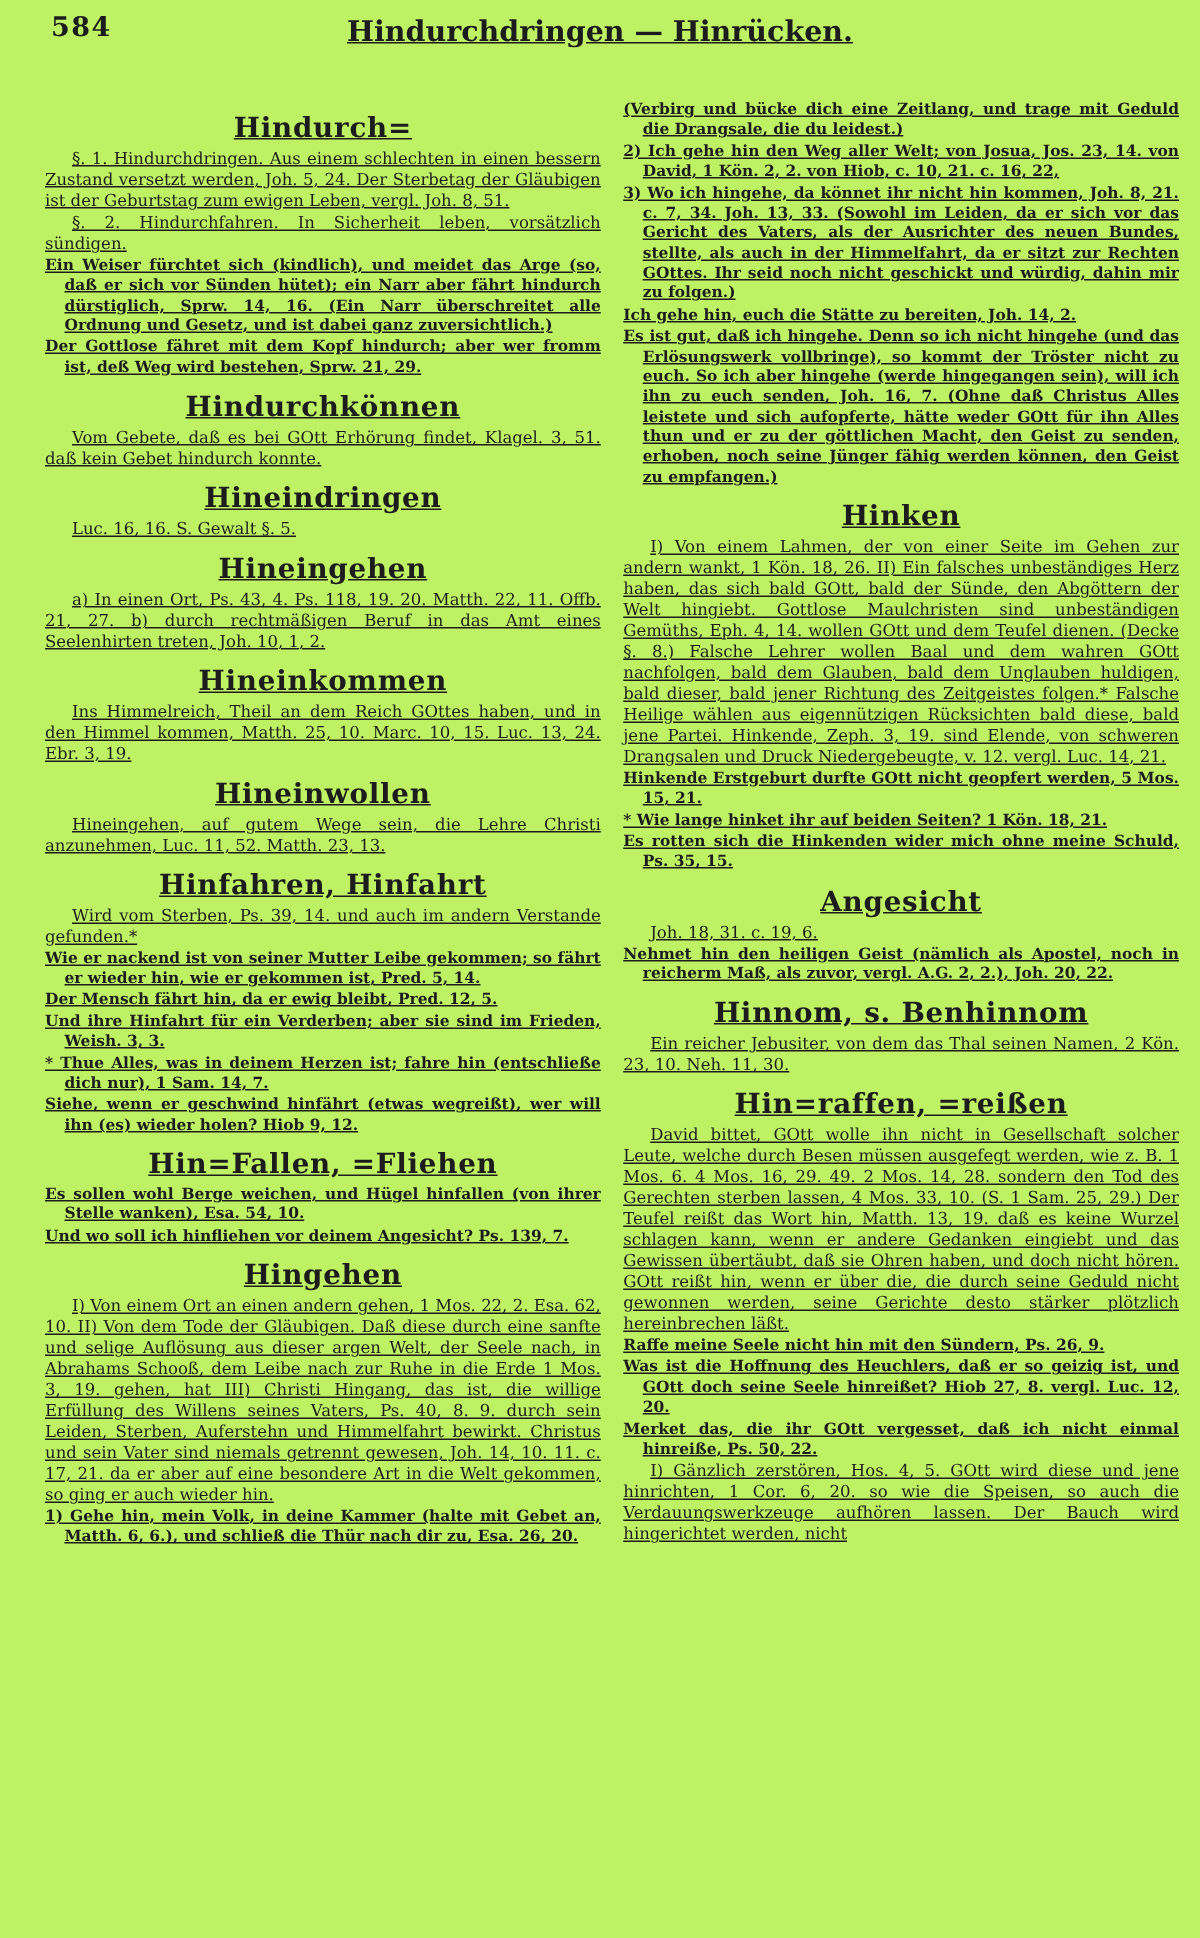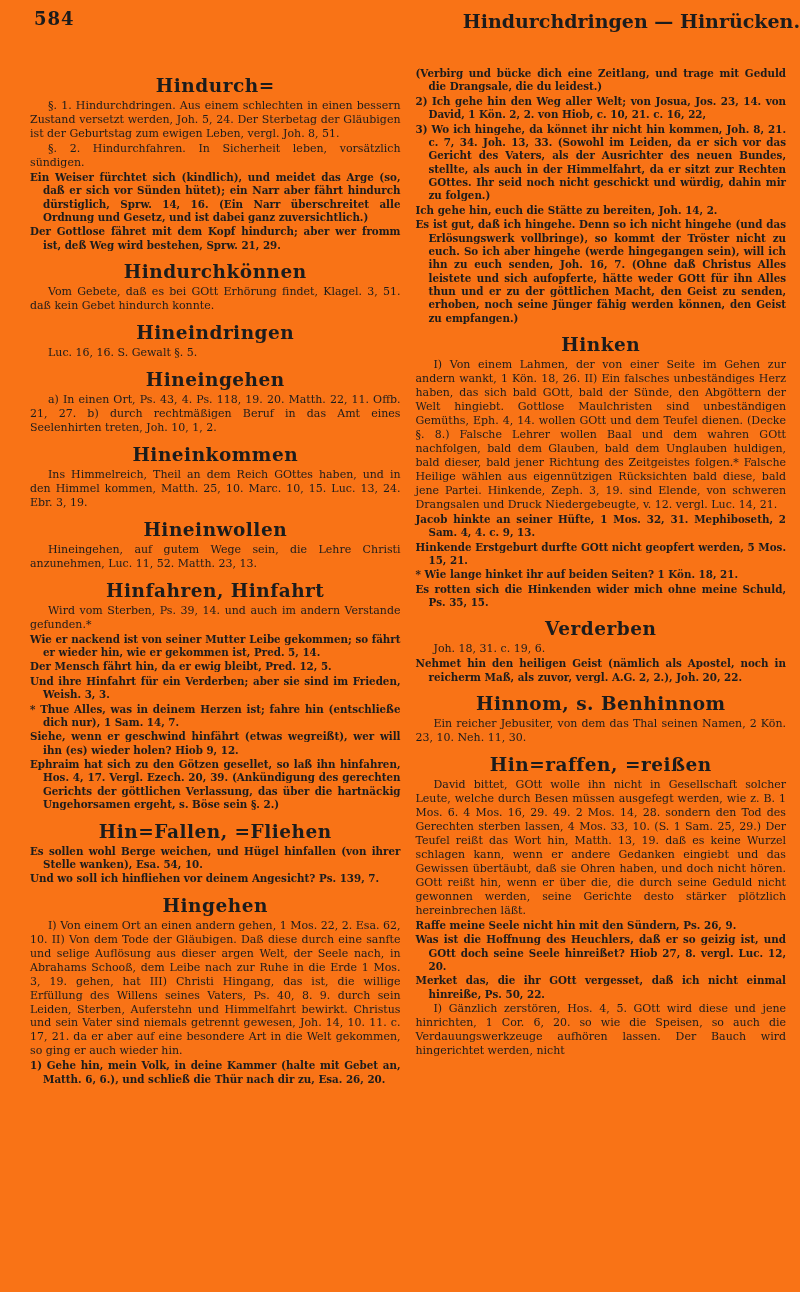--- a/index.html
+++ b/index.html
@@ -4,41 +4,42 @@
 <style>
   html, body {
     margin: 0;
     padding: 0;
     background: #ffffff;
   }
   .page {
     position: relative;
     width: 800px;
     height: 1292px;
-    background: #f97316;
+    background: #bef264;
     color: #1c1c1c;
     font-family: "DejaVu Serif", serif;
     overflow: hidden;
     box-sizing: border-box;
+    text-decoration: underline;
   }
   .page-header {
     position: relative;
     height: 34px;
     padding-top: 10px;
   }
   .page-number {
     position: absolute;
     left: 34px;
     top: 8px;
     font-size: 18px;
     font-weight: bold;
     letter-spacing: 1px;
   }
   .running-title {
-    text-align: right;
+    text-align: center;
     font-size: 19px;
     font-weight: bold;
   }
   .columns {
     display: flex;
     gap: 15px;
     padding: 22px 14px 0 30px;
     box-sizing: border-box;
   }
   .column {
@@ -95,41 +96,39 @@
         <div class="block para">Ins Himmelreich, Theil an dem Reich GOttes haben, und in den Himmel kommen, Matth. 25, 10. Marc. 10, 15. Luc. 13, 24. Ebr. 3, 19.</div>
         <div class="block heading">Hineinwollen</div>
         <div class="block para">Hineingehen, auf gutem Wege sein, die Lehre Christi anzunehmen, Luc. 11, 52. Matth. 23, 13.</div>
         <div class="block heading">Hinfahren, Hinfahrt</div>
         <div class="block para">Wird vom Sterben, Ps. 39, 14. und auch im andern Verstande gefunden.*</div>
         <div class="block note">Wie er nackend ist von seiner Mutter Leibe gekommen; so fährt er wieder hin, wie er gekommen ist, Pred. 5, 14.</div>
         <div class="block note">Der Mensch fährt hin, da er ewig bleibt, Pred. 12, 5.</div>
         <div class="block note">Und ihre Hinfahrt für ein Verderben; aber sie sind im Frieden, Weish. 3, 3.</div>
         <div class="block note">* Thue Alles, was in deinem Herzen ist; fahre hin (entschließe dich nur), 1 Sam. 14, 7.</div>
         <div class="block note">Siehe, wenn er geschwind hinfährt (etwas wegreißt), wer will ihn (es) wieder holen? Hiob 9, 12.</div>
-        <div class="block note">Ephraim hat sich zu den Götzen gesellet, so laß ihn hinfahren, Hos. 4, 17.  Vergl. Ezech. 20, 39.  (Ankündigung des gerechten Gerichts der göttlichen Verlassung, das über die hartnäckig Ungehorsamen ergeht, s. Böse sein §. 2.)</div>
         <div class="block heading">Hin=Fallen, =Fliehen</div>
         <div class="block note">Es sollen wohl Berge weichen, und Hügel hinfallen (von ihrer Stelle wanken), Esa. 54, 10.</div>
         <div class="block note">Und wo soll ich hinfliehen vor deinem Angesicht? Ps. 139, 7.</div>
         <div class="block heading">Hingehen</div>
         <div class="block para">I) Von einem Ort an einen andern gehen, 1 Mos. 22, 2. Esa. 62, 10. II) Von dem Tode der Gläubigen. Daß diese durch eine sanfte und selige Auflösung aus dieser argen Welt, der Seele nach, in Abrahams Schooß, dem Leibe nach zur Ruhe in die Erde 1 Mos. 3, 19. gehen, hat III) Christi Hingang, das ist, die willige Erfüllung des Willens seines Vaters, Ps. 40, 8. 9. durch sein Leiden, Sterben, Auferstehn und Himmelfahrt bewirkt. Christus und sein Vater sind niemals getrennt gewesen, Joh. 14, 10. 11. c. 17, 21. da er aber auf eine besondere Art in die Welt gekommen, so ging er auch wieder hin.</div>
         <div class="block note">1) Gehe hin, mein Volk, in deine Kammer (halte mit Gebet an, Matth. 6, 6.), und schließ die Thür nach dir zu, Esa. 26, 20.</div>
       </div>
     <div class="column">
         <div class="block note">(Verbirg und bücke dich eine Zeitlang, und trage mit Geduld die Drangsale, die du leidest.)</div>
         <div class="block note">2) Ich gehe hin den Weg aller Welt; von Josua, Jos. 23, 14. von David, 1 Kön. 2, 2. von Hiob, c. 10, 21.  c. 16, 22,</div>
         <div class="block note">3) Wo ich hingehe, da könnet ihr nicht hin kommen, Joh. 8, 21. c. 7, 34.  Joh. 13, 33.  (Sowohl im Leiden, da er sich vor das Gericht des Vaters, als der Ausrichter des neuen Bundes, stellte, als auch in der Himmelfahrt, da er sitzt zur Rechten GOttes.  Ihr seid noch nicht geschickt und würdig, dahin mir zu folgen.)</div>
         <div class="block note">Ich gehe hin, euch die Stätte zu bereiten, Joh. 14, 2.</div>
         <div class="block note">Es ist gut, daß ich hingehe. Denn so ich nicht hingehe (und das Erlösungswerk vollbringe), so kommt der Tröster nicht zu euch. So ich aber hingehe (werde hingegangen sein), will ich ihn zu euch senden, Joh. 16, 7. (Ohne daß Christus Alles leistete und sich aufopferte, hätte weder GOtt für ihn Alles thun und er zu der göttlichen Macht, den Geist zu senden, erhoben, noch seine Jünger fähig werden können, den Geist zu empfangen.)</div>
         <div class="block heading">Hinken</div>
         <div class="block para">I) Von einem Lahmen, der von einer Seite im Gehen zur andern wankt, 1 Kön. 18, 26. II) Ein falsches unbeständiges Herz haben, das sich bald GOtt, bald der Sünde, den Abgöttern der Welt hingiebt. Gottlose Maulchristen sind unbeständigen Gemüths, Eph. 4, 14. wollen GOtt und dem Teufel dienen. (Decke §. 8.) Falsche Lehrer wollen Baal und dem wahren GOtt nachfolgen, bald dem Glauben, bald dem Unglauben huldigen, bald dieser, bald jener Richtung des Zeitgeistes folgen.* Falsche Heilige wählen aus eigennützigen Rücksichten bald diese, bald jene Partei.  Hinkende, Zeph. 3, 19. sind Elende, von schweren Drangsalen und Druck Niedergebeugte, v. 12. vergl. Luc. 14, 21.</div>
-        <div class="block note">Jacob hinkte an seiner Hüfte, 1 Mos. 32, 31.  Mephiboseth, 2 Sam. 4, 4.  c. 9, 13.</div>
         <div class="block note">Hinkende Erstgeburt durfte GOtt nicht geopfert werden, 5 Mos. 15, 21.</div>
         <div class="block note">* Wie lange hinket ihr auf beiden Seiten? 1 Kön. 18, 21.</div>
         <div class="block note">Es rotten sich die Hinkenden wider mich ohne meine Schuld, Ps. 35, 15.</div>
-        <div class="block heading">Verderben</div>
+        <div class="block heading">Angesicht</div>
         <div class="block para">Joh. 18, 31. c. 19, 6.</div>
         <div class="block note">Nehmet hin den heiligen Geist (nämlich als Apostel, noch in reicherm Maß, als zuvor, vergl. A.G. 2, 2.), Joh. 20, 22.</div>
         <div class="block heading">Hinnom, s. Benhinnom</div>
         <div class="block para">Ein reicher Jebusiter, von dem das Thal seinen Namen, 2 Kön. 23, 10. Neh. 11, 30.</div>
         <div class="block heading">Hin=raffen, =reißen</div>
         <div class="block para">David bittet, GOtt wolle ihn nicht in Gesellschaft solcher Leute, welche durch Besen müssen ausgefegt werden, wie z. B. 1 Mos. 6. 4 Mos. 16, 29. 49. 2 Mos. 14, 28. sondern den Tod des Gerechten sterben lassen, 4 Mos. 33, 10. (S. 1 Sam. 25, 29.) Der Teufel reißt das Wort hin, Matth. 13, 19. daß es keine Wurzel schlagen kann, wenn er andere Gedanken eingiebt und das Gewissen übertäubt, daß sie Ohren haben, und doch nicht hören. GOtt reißt hin, wenn er über die, die durch seine Geduld nicht gewonnen werden, seine Gerichte desto stärker plötzlich hereinbrechen läßt.</div>
         <div class="block note">Raffe meine Seele nicht hin mit den Sündern, Ps. 26, 9.</div>
         <div class="block note">Was ist die Hoffnung des Heuchlers, daß er so geizig ist, und GOtt doch seine Seele hinreißet? Hiob 27, 8. vergl. Luc. 12, 20.</div>
         <div class="block note">Merket das, die ihr GOtt vergesset, daß ich nicht einmal hinreiße, Ps. 50, 22.</div>
         <div class="block para">I) Gänzlich zerstören, Hos. 4, 5.  GOtt wird diese und jene hinrichten, 1 Cor. 6, 20. so wie die Speisen, so auch die Verdauungswerkzeuge aufhören lassen.  Der Bauch wird hingerichtet werden, nicht</div>

